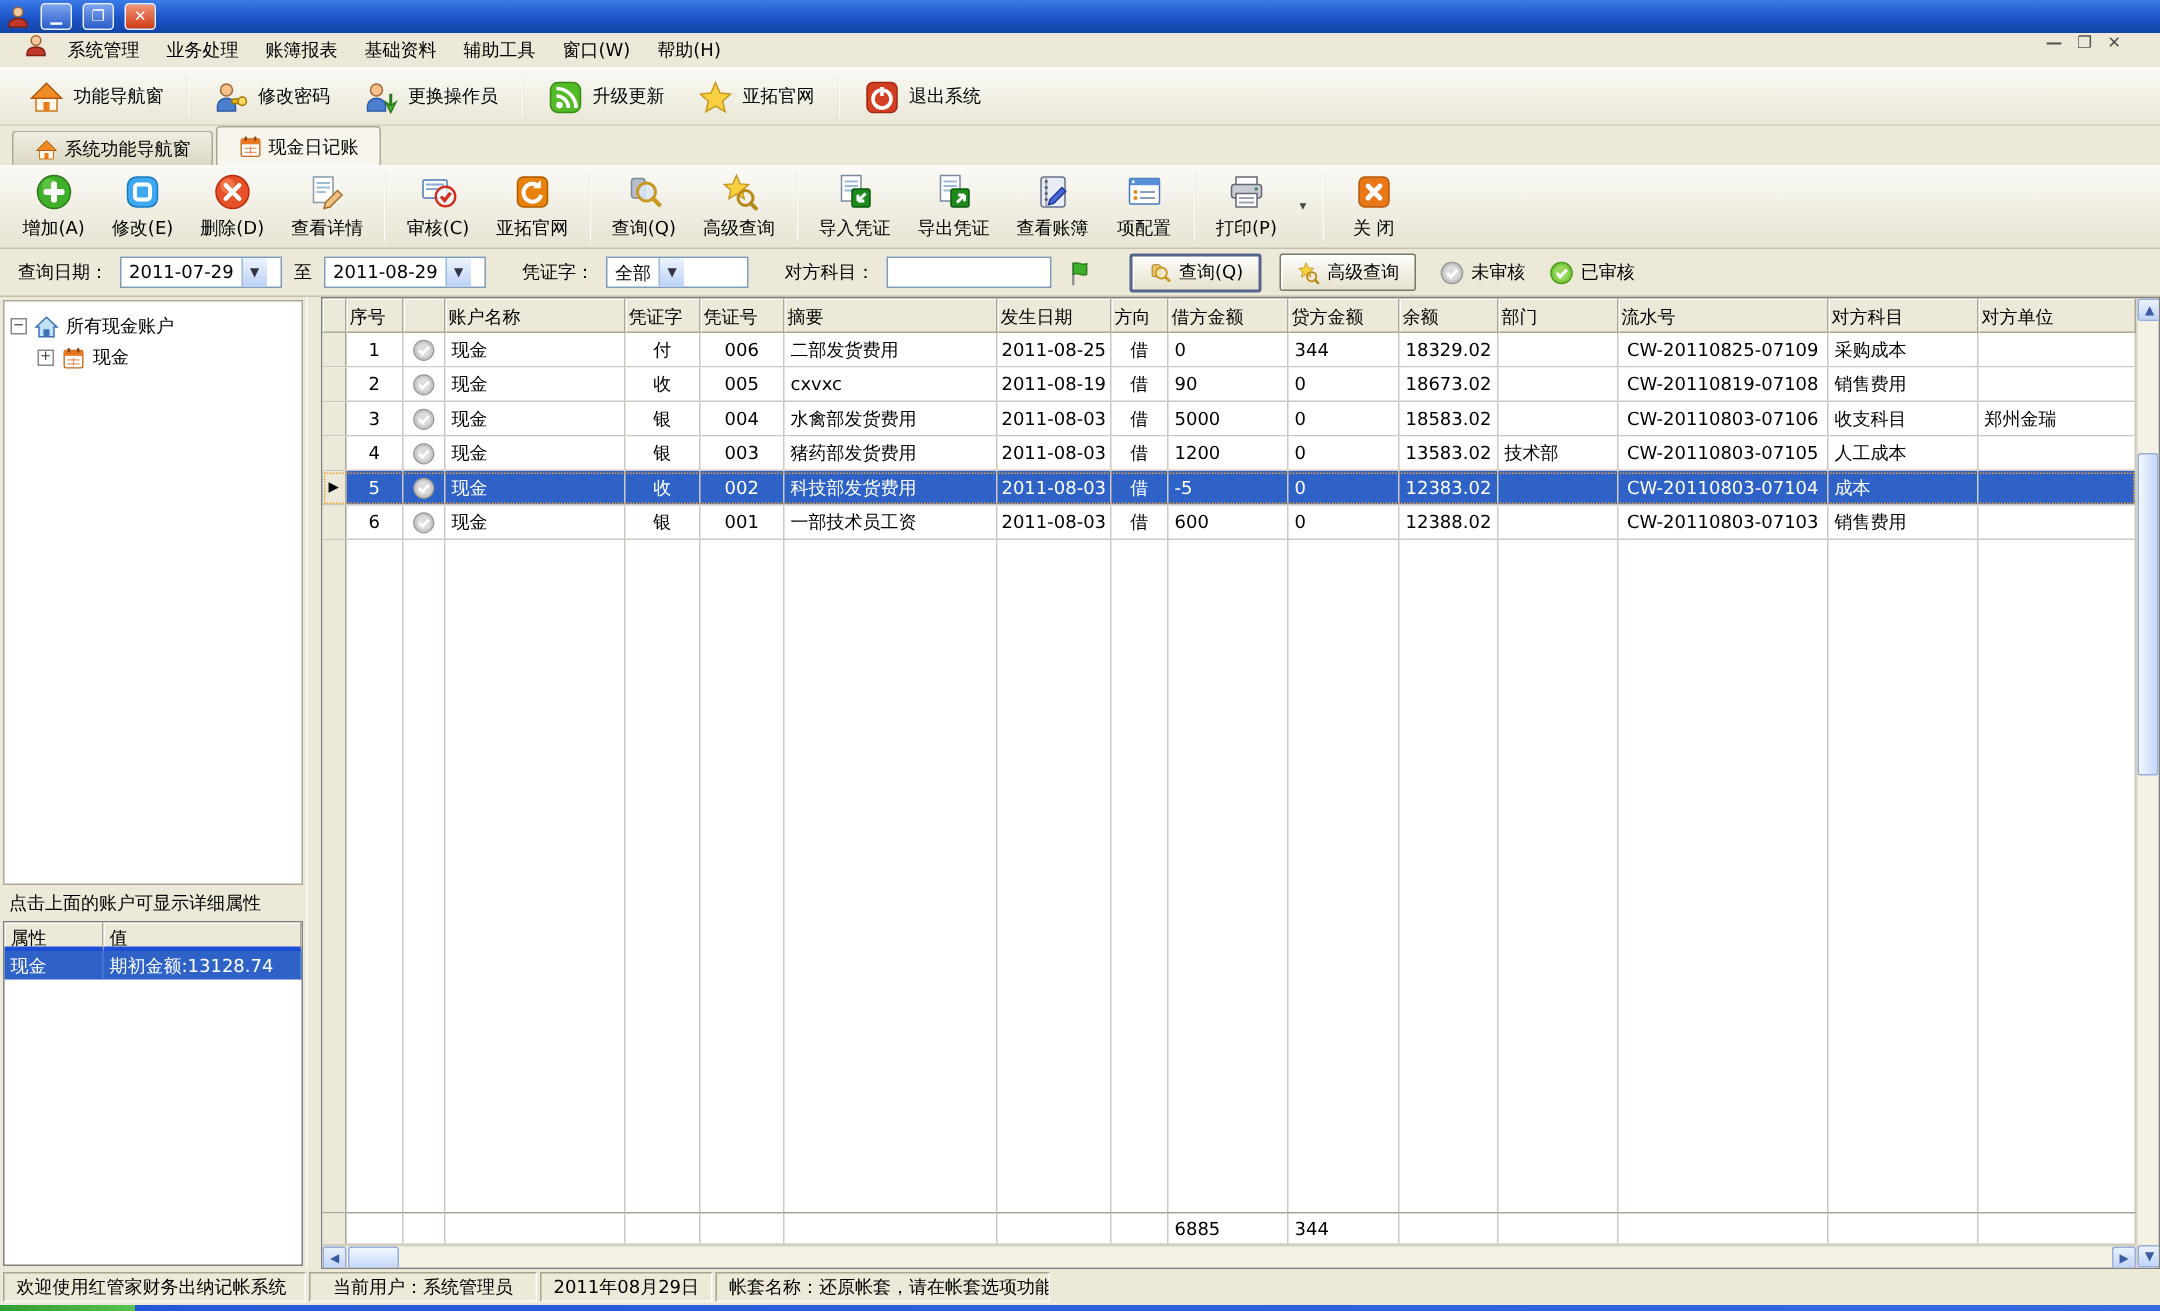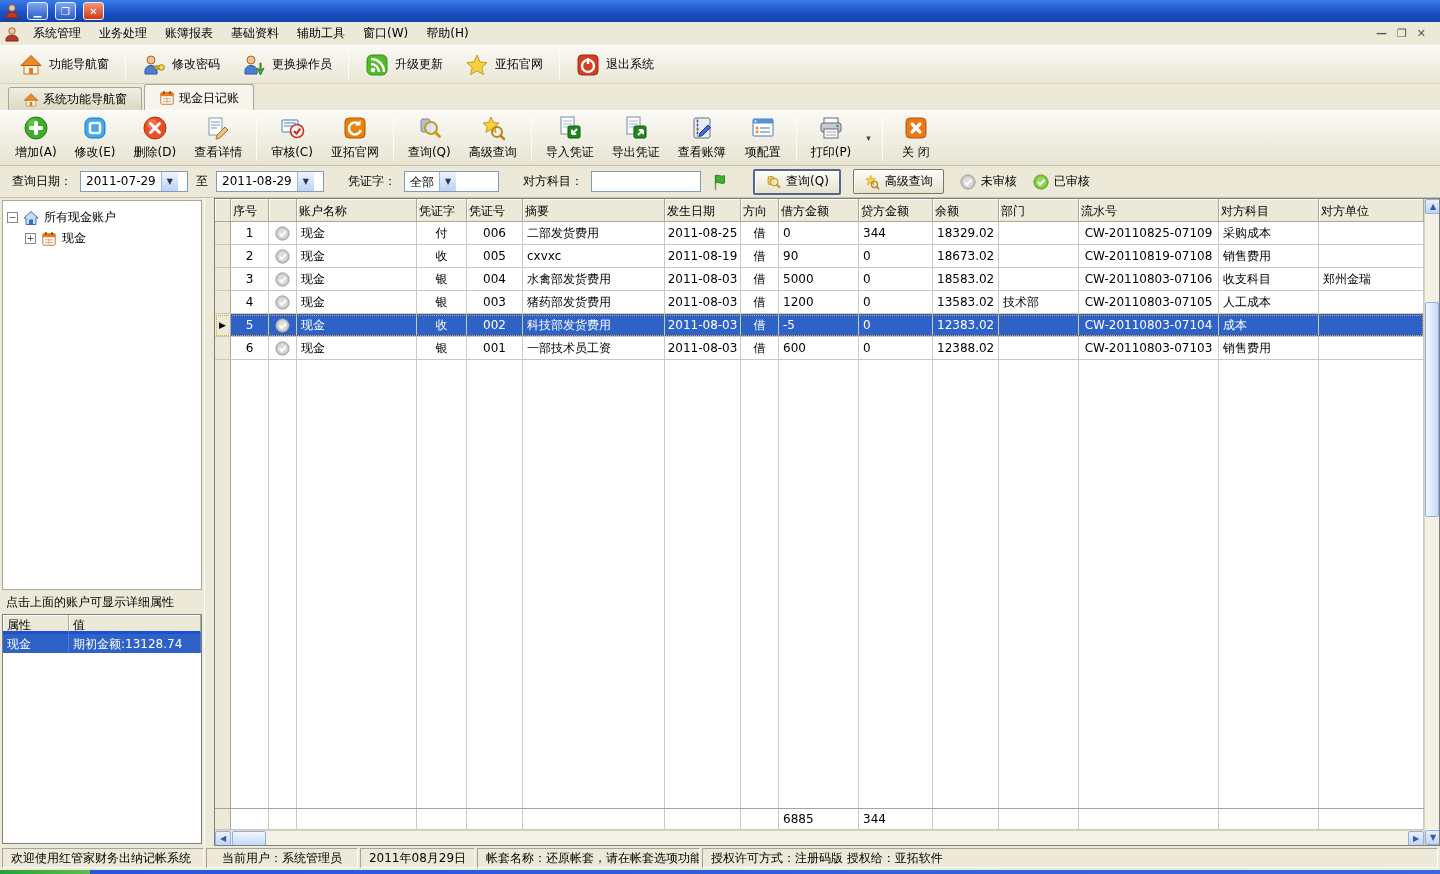--- a/index.html
+++ b/index.html
@@ -11,21 +11,21 @@
 
 .titlebar{height:22px;display:flex;align-items:center;gap:5px;padding:0 4px;
   background:linear-gradient(180deg,#3B7BE8 0%,#1C53C6 55%,#1143A6 100%);color:#fff}
 .titlebar .title{flex:1;font-weight:bold;font-size:12px;text-shadow:1px 1px 1px #123;white-space:nowrap;overflow:hidden}
 .winbtn{width:21px;height:18px;border-radius:3px;display:flex;align-items:center;justify-content:center;
   color:#fff;font-size:10px;font-weight:bold;border:1px solid #E8F0FF;
   background:linear-gradient(180deg,#7FA5EE,#2A5BC8);margin-left:2px}
 .winbtn.close{background:linear-gradient(180deg,#F09578,#CE3C14)}
 
 
-.menubar{height:24px;display:flex;align-items:center;background:#ECE9D8;border-bottom:1px solid #fff;padding:0 4px}
+.menubar{height:24px;display:flex;background:#ECE9D8;border-bottom:1px solid #fff;padding:0 16px}
 .menu-item{padding:3px 9px;cursor:default;white-space:nowrap}
 .mdi{margin-left:auto;display:flex;gap:10px;color:#555;font-size:11px;font-weight:bold;padding-right:10px}
 
 
 .toolbar1{height:38px;display:flex;align-items:center;background:linear-gradient(#FAF9F4,#EAE7D6);
   border-bottom:1px solid #D4D0BC;padding:0 8px}
 .tb1-btn{display:flex;align-items:center;gap:6px;padding:4px 11px;border-radius:2px;white-space:nowrap}
 .sep{width:1px;align-self:stretch;margin:4px 5px;background:#C4C0AC;border-right:1px solid #FDFCF8}
 
 
@@ -748,18 +748,17 @@
       <span class="sbtn">▼</span>
     </div>
   </div>
 </div>
 
 <div class="statusbar" id="statusbar">
     <div class="sb-sec">欢迎使用红管家财务出纳记帐系统</div>
     <div class="sb-sec">当前用户：系统管理员</div>
     <div class="sb-sec">2011年08月29日</div>
     <div class="sb-sec">帐套名称：还原帐套，请在帐套选项功能</div>
-    <div class="sb-sec">授权许可方式：注册码版  授权给：亚拓软件</div>
   </div>
 <div class="taskstrip">
   <span class="tgreen"></span>
   <span class="tblue"></span>
 </div>
 
 </body></html>

